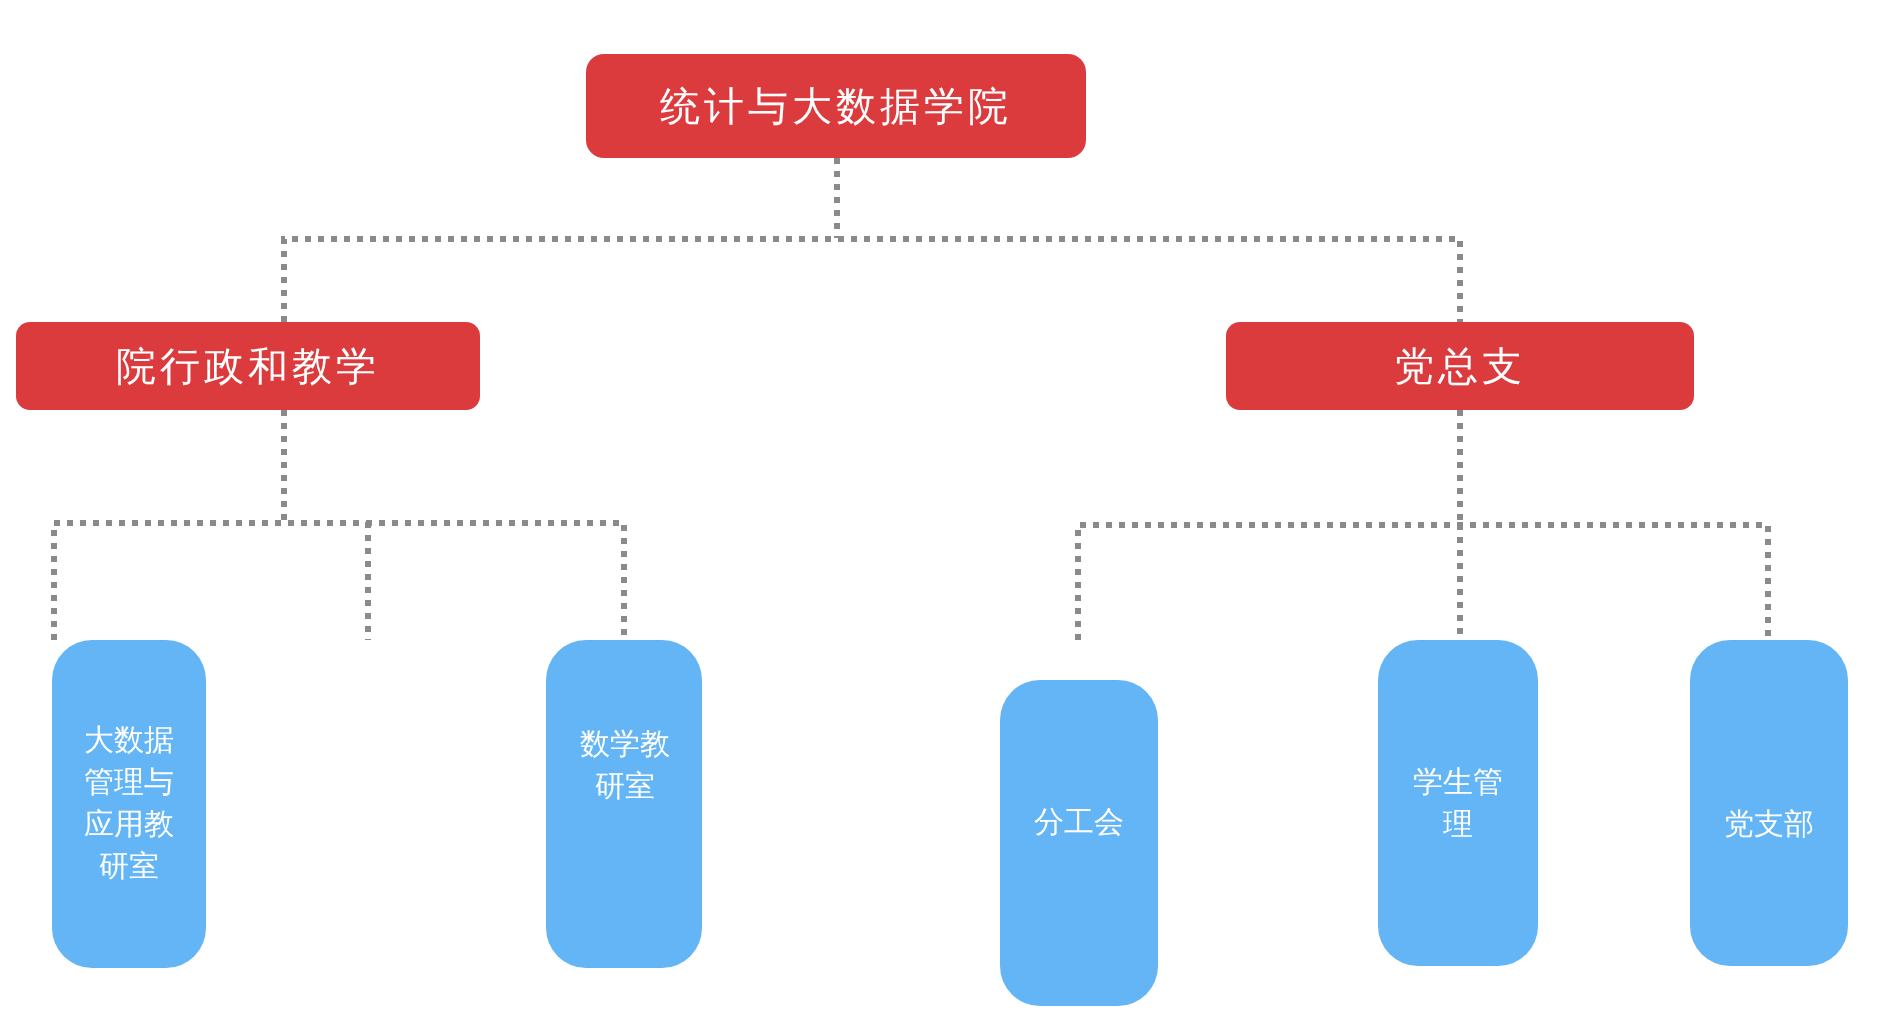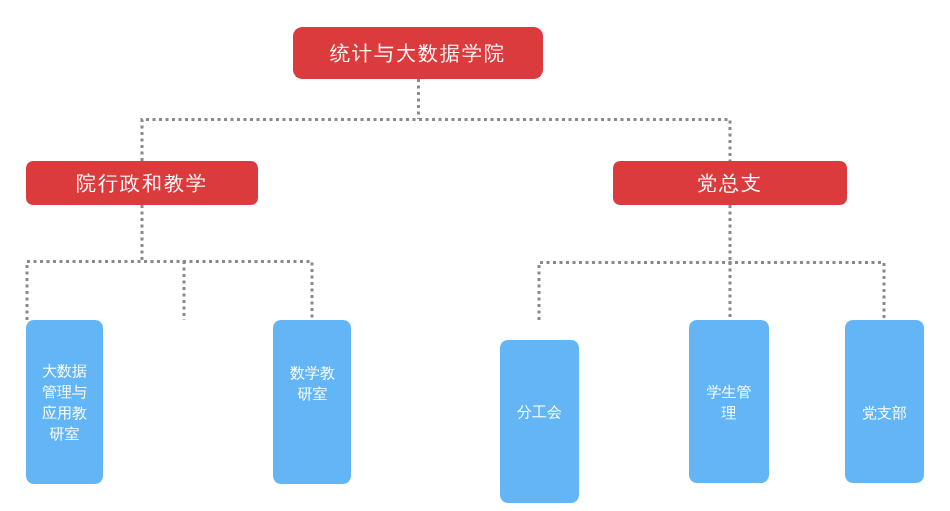--- a/index.html
+++ b/index.html
@@ -26,29 +26,29 @@
   }
   .node.red{
     background:var(--node-red,#dc3b3e);
     border-radius:7px;
     font-size:20px;
     letter-spacing:2px;
     white-space:nowrap;
   }
   .node.blue{
     background:var(--node-blue,#63b5f5);
-    border-radius:8px;
+    border-radius:20px;
     font-size:15px;
     line-height:21px;
     padding:0 14px;
   }
   .node .label{display:block;}
 
   #node-college{left:293px;top:27px;width:250px;height:52px;border-radius:9px;}
-  #node-admin{left:26px;top:161px;width:232px;height:44px;}
+  #node-admin{left:8px;top:161px;width:232px;height:44px;}
   #node-party{left:613px;top:161px;width:234px;height:44px;}
 
   #node-a1{left:26px;top:320px;width:77px;height:164px;}
   #node-a2{left:144px;top:320px;width:80px;height:164px;}
   #node-a3{left:273px;top:320px;width:78px;height:164px;padding-left:15px;}
   #node-b1{left:500px;top:320px;width:79px;height:163px;margin-top:20px;}
   #node-b2{left:689px;top:320px;width:80px;height:163px;}
   #node-b3{left:845px;top:320px;width:79px;height:163px;}
 
   

